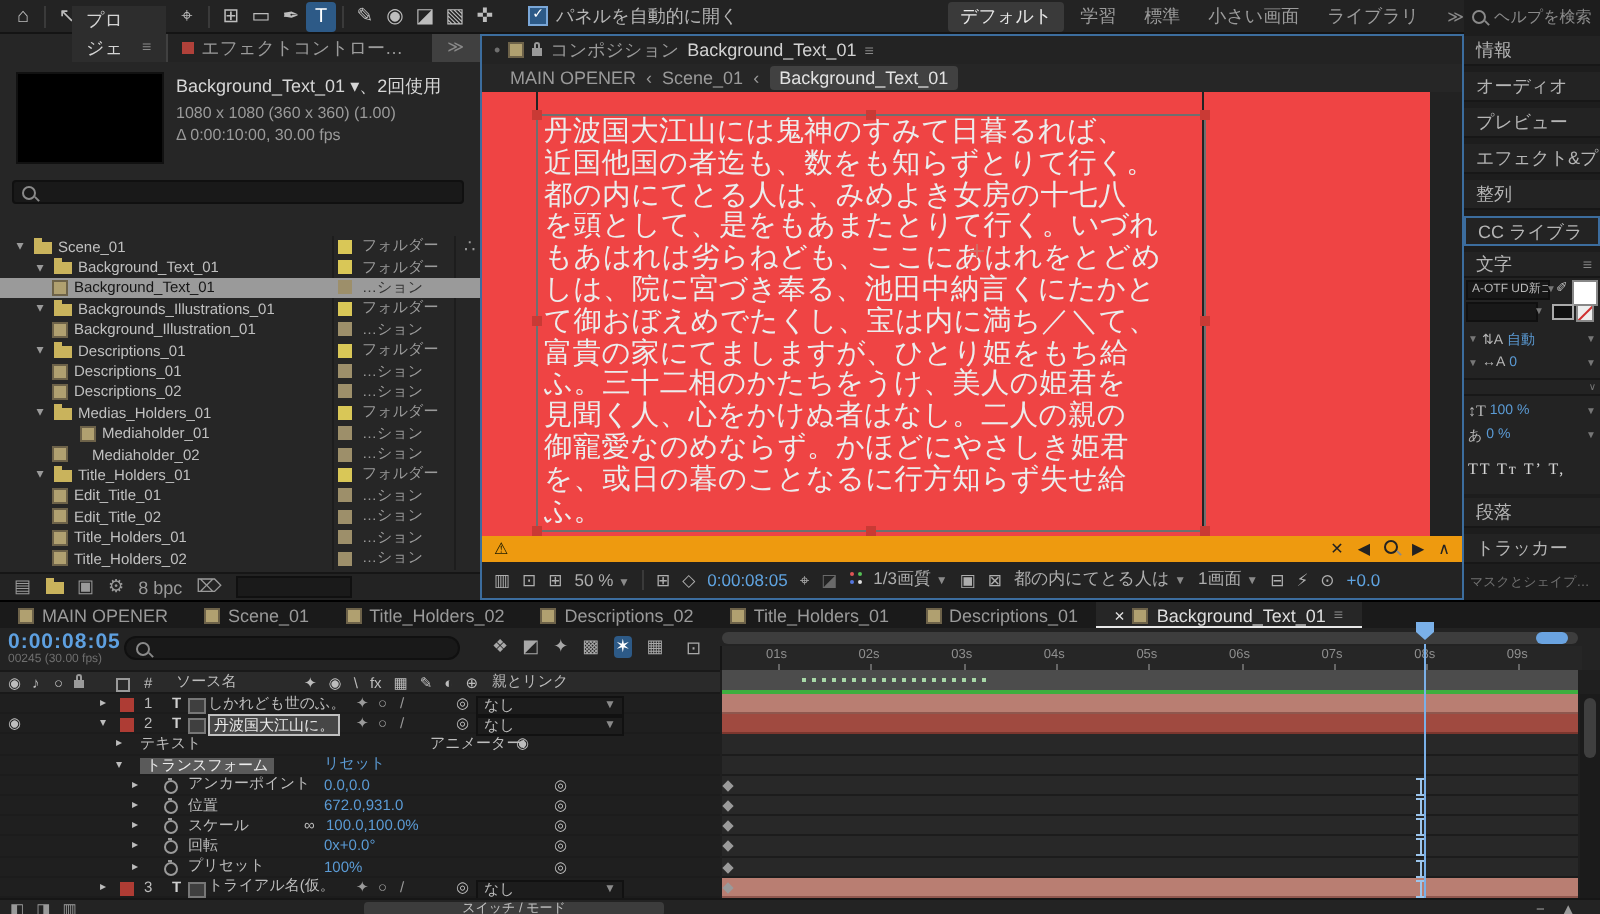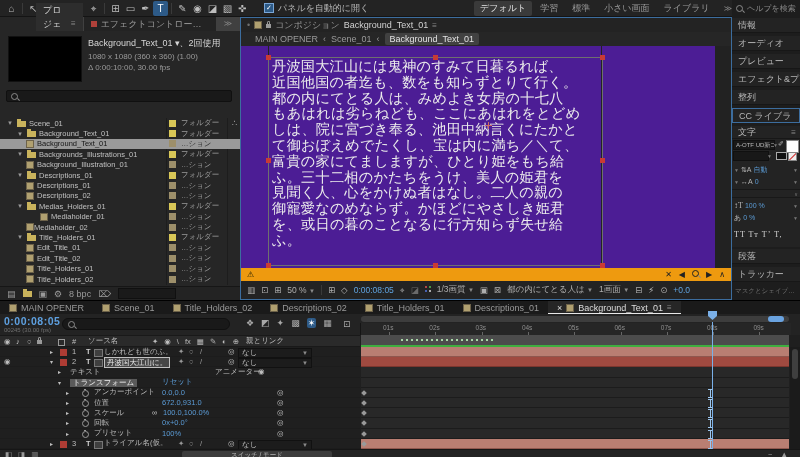--- a/index.html
+++ b/index.html
@@ -57,21 +57,21 @@
   .pexp{color:#9a9a9a;font-size:7px;width:8px;text-align:center;}
   .colsep{position:absolute;top:0;bottom:0;width:1px;background:#1d1d1d;}
   #proj-foot{left:0;top:269px;width:240px;height:14px;background:#232323;border-top:1px solid #161616;display:flex;align-items:center;gap:7px;padding-left:7px;box-sizing:border-box;color:#9a9a9a;}
   #proj-foot .box{width:56px;height:9px;background:#1a1a1a;border:1px solid #101010;}
 
   
   #comp{left:240px;top:17px;width:492px;height:283px;background:#222;border:1px solid #3c6d9e;box-sizing:border-box;}
   #comp-tabrow{left:0;top:0;right:0;height:14px;background:#232323;display:flex;align-items:center;gap:4px;padding-left:6px;}
   #comp-crumbs{left:0;top:14px;right:0;height:14px;background:#262626;display:flex;align-items:center;gap:5px;padding-left:14px;color:#9a9a9a;}
   .crumb.active{background:#414141;color:#e2e2e2;padding:1px 5px;border-radius:2px;}
-  #canvas{left:0;top:28px;right:16px;height:222px;background:#4c1d95;overflow:hidden;}
+  #canvas{left:0;top:28px;right:16px;height:222px;background:#ef4444;overflow:hidden;}
   .guide{position:absolute;top:0;bottom:0;width:1px;background:#232323;}
   #textbox{position:absolute;left:27px;top:11px;width:333px;height:207px;border:1px solid #6f6f6f;}
   #textlines{position:absolute;left:3px;top:1px;right:2px;}
   .tline{font-family:"DejaVu Serif","Liberation Serif",serif;font-size:14.2px;line-height:15.8px;color:#ececec;white-space:nowrap;letter-spacing:0.2px;}
   .handle{position:absolute;width:5px;height:5px;background:#c93a35;}
   #anchor{position:absolute;left:216px;top:64px;width:7px;height:7px;}
   #anchor::before{content:'';position:absolute;left:3px;top:0;bottom:0;width:1px;background:#d06a62;}
   #anchor::after{content:'';position:absolute;top:3px;left:0;right:0;height:1px;background:#d06a62;}
   #warnbar{left:0;top:250px;right:0;height:13px;background:#ee9a0f;color:#1a1a00;display:flex;align-items:center;gap:6px;padding:0 6px;font-size:8px;}
   #warnbar .right{margin-left:auto;display:flex;gap:7px;font-size:8px;color:#222;}
@@ -283,21 +283,21 @@
       </div>
       <div class="prow">
         <span class="flex" style="margin-left: 40px; gap: 3px; overflow: hidden; width: 134px;">
           <span class="compchip"></span>
           <span class="name ellip">Mediaholder_01</span>
         </span>
         <span class="chip plabel" style="background: rgb(157, 143, 106);"></span>
         <span class="ptype ellip">…ション</span>
       </div>
       <div class="prow">
-        <span class="flex" style="margin-left: 26px; gap: 0; overflow: hidden; width: 134px;">
+        <span class="flex" style="margin-left: 26px; gap: 12px; overflow: hidden; width: 134px;">
           <span class="compchip"></span>
           <span class="name ellip">Mediaholder_02</span>
         </span>
         <span class="chip plabel" style="background: rgb(157, 143, 106);"></span>
         <span class="ptype ellip">…ション</span>
       </div>
       <div class="prow">
         <span class="flex" style="margin-left: 16px; gap: 3px; overflow: hidden; width: 144px;">
           <span class="pexp">▾</span>
           <span class="foldericon"></span>
@@ -367,20 +367,21 @@
       <span class="crumb active">Background_Text_01</span>
     </div>
   <div id="canvas" class="abs">
     <div class="guide" style="left:27px;"></div>
     <div class="guide" style="left:360px;"></div>
     <div id="textbox">
       <div id="textlines">
           <div class="tline">丹波国大江山には鬼神のすみて日暮るれば、</div>
           <div class="tline">近国他国の者迄も、数をも知らずとりて行く。</div>
           <div class="tline">都の内にてとる人は、みめよき女房の十七八</div>
+          <div class="tline">を頭として、是をもあまたとりて行く。いづれ</div>
           <div class="tline">もあはれは劣らねども、ここにあはれをとどめ</div>
           <div class="tline">しは、院に宮づき奉る、池田中納言くにたかと</div>
           <div class="tline">て御おぼえめでたくし、宝は内に満ち／＼て、</div>
           <div class="tline">富貴の家にてましますが、ひとり姫をもち給</div>
           <div class="tline">ふ。三十二相のかたちをうけ、美人の姫君を</div>
           <div class="tline">見聞く人、心をかけぬ者はなし。二人の親の</div>
           <div class="tline">御寵愛なのめならず。かほどにやさしき姫君</div>
           <div class="tline">を、或日の暮のことなるに行方知らず失せ給</div>
           <div class="tline">ふ。</div>
         </div>

